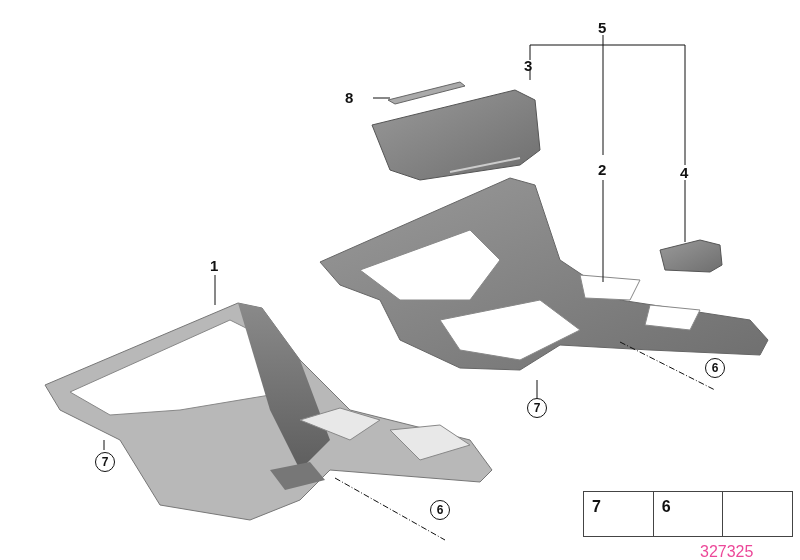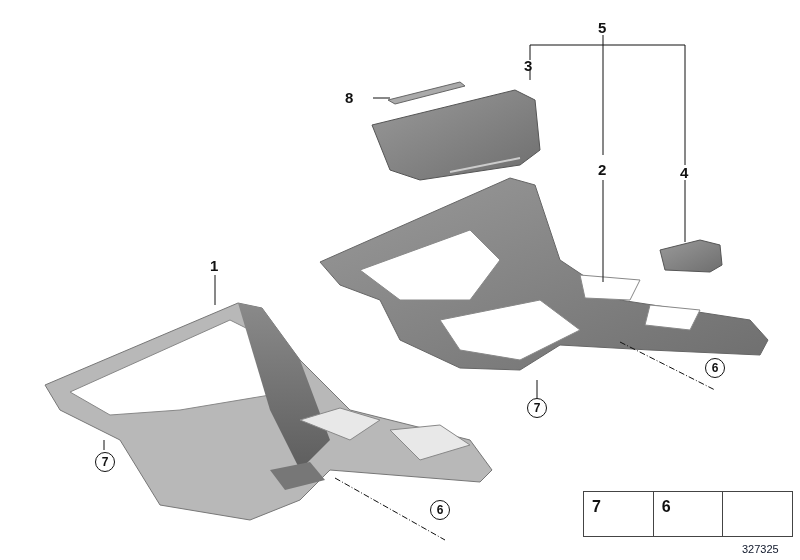--- a/index.html
+++ b/index.html
@@ -10,21 +10,21 @@
                font-family: "Liberation Sans", sans-serif; line-height: 1; }
     .circled { position: absolute; width: 18px; height: 18px; border: 1.5px solid #111;
                border-radius: 50%; font-size: 12px; font-weight: bold; text-align: center;
                line-height: 18px; color: #111; background: #fff;
                font-family: "Liberation Sans", sans-serif; }
     .legend { position: absolute; left: 583px; top: 491px; width: 208px; height: 44px;
               border: 1px solid #444; display: flex; background: #fff; }
     .legend-cell { position: relative; flex: 1; border-right: 1px solid #444; }
     .legend-cell:last-child { border-right: none; }
     .legend-num { position: absolute; left: 8px; top: 6px; font-weight: bold; font-size: 16px; color: #111; }
-    .ref { position: absolute; left: 742px; top: 543px; font-size: 11px; color: #0f172a; }
+    .ref { position: absolute; left: 700px; top: 543px; font-size: 16px; color: #ec4899; }
   </style>
 </head>
 <body>
 
 <svg id="diagram" viewBox="0 0 800 560" xmlns="http://www.w3.org/2000/svg">
   <defs>
     <linearGradient id="g1" x1="0" y1="0" x2="1" y2="1">
       <stop offset="0" stop-color="#9a9a9a"></stop>
         <stop offset="1" stop-color="#6e6e6e"></stop>
     </linearGradient>

